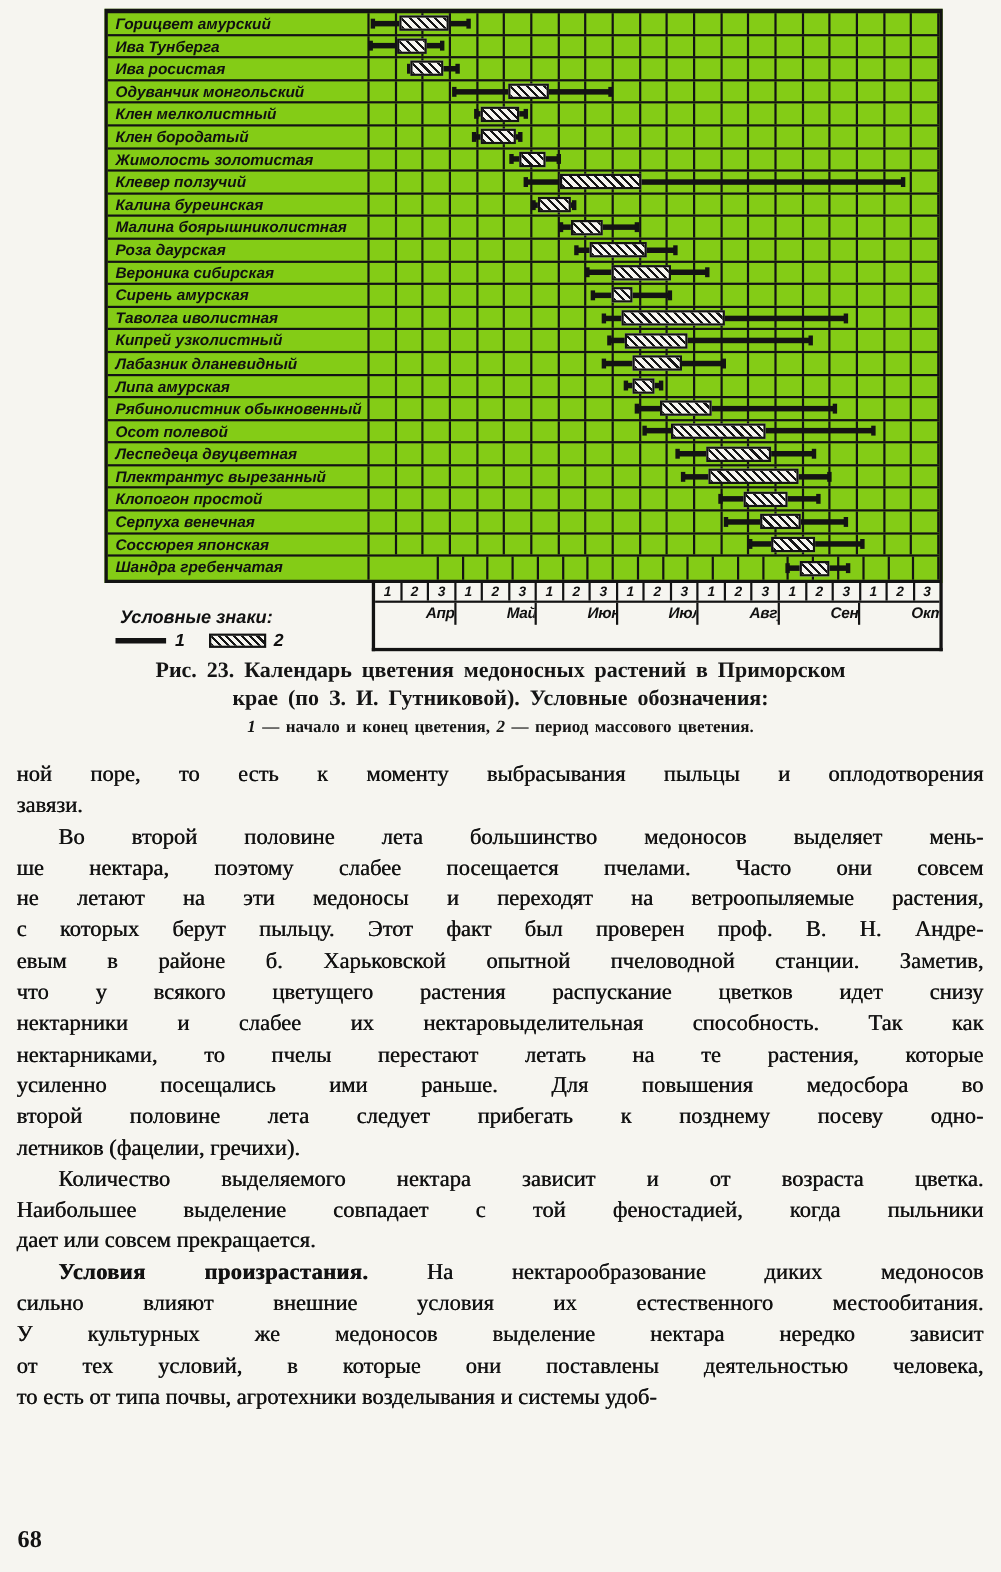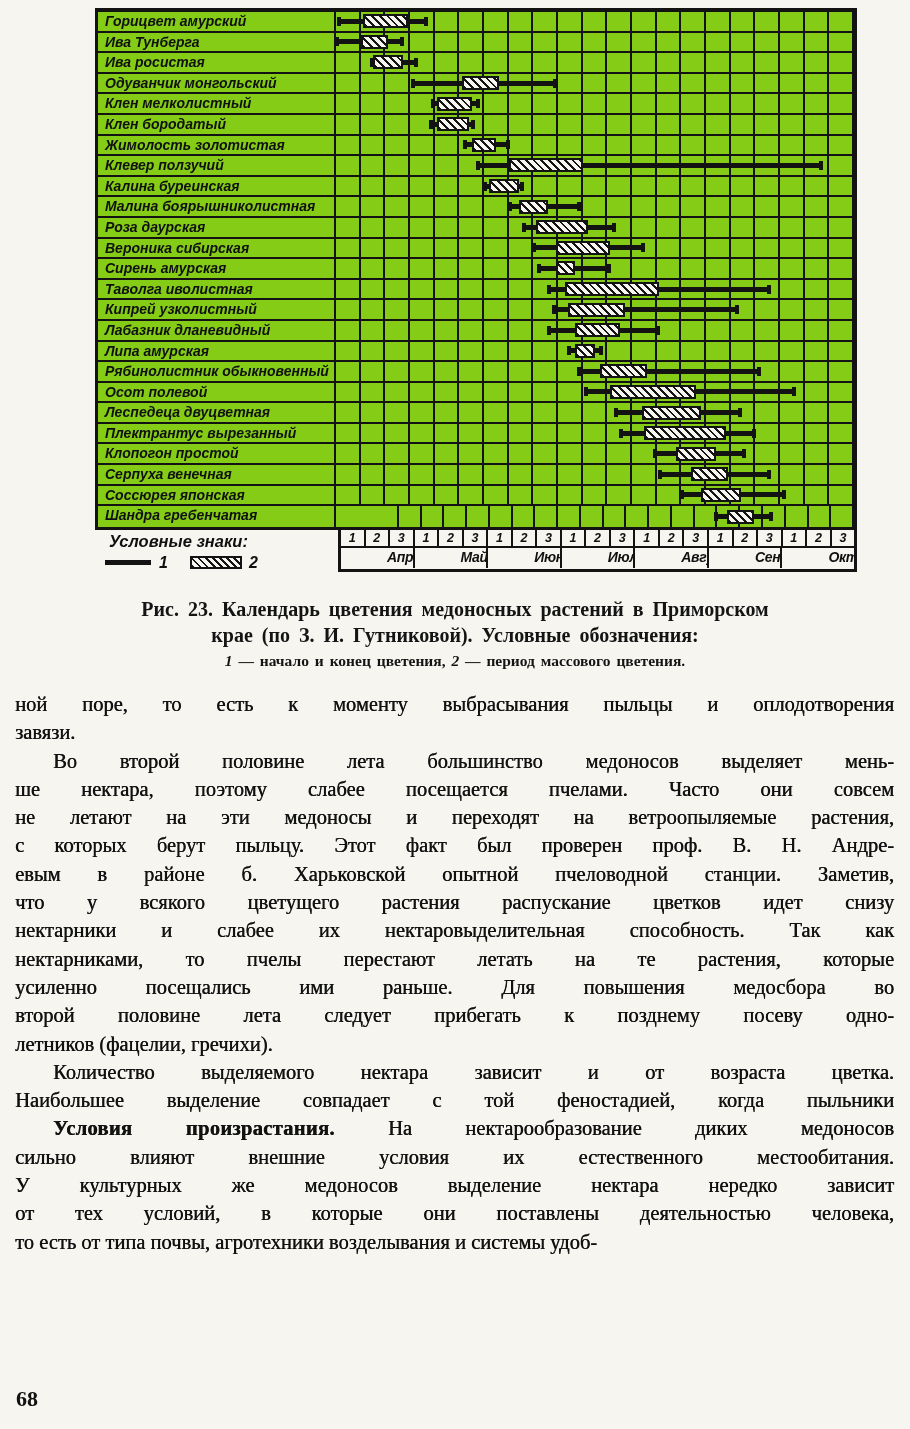--- a/index.html
+++ b/index.html
@@ -19,21 +19,21 @@
   .flower-line{position:absolute;top:50%;height:5px;margin-top:-2.5px;background:#131313;}
   .flower-line::before,.flower-line::after{content:"";position:absolute;top:-2px;width:4px;height:9px;background:#131313;}
   .flower-line::before{left:-1px;}
   .flower-line::after{right:-1px;}
   .mass-bar{position:absolute;top:50%;transform:translateY(-50%);height:14px;box-sizing:border-box;
     border:2px solid #131313;background-color:#f6f5f0;
     background-image:repeating-linear-gradient(45deg,#151515 0 2px,rgba(0,0,0,0) 2px 5.5px);}
   .chart-axis{display:flex;}
   .axis-left{width:243px;position:relative;}
   .legend-title{font-family:"Liberation Sans",sans-serif;font-style:italic;font-weight:bold;
-    font-size:16.5px;padding:2px 0 0 14px;color:#101010;}
+    font-size:16.5px;padding:2px 0 0 14px;color:#101010;margin-top:20px;}
   .legend-symbols{display:flex;align-items:center;padding:3px 0 0 10px;
     font-family:"Liberation Sans",sans-serif;font-style:italic;font-weight:bold;font-size:16px;color:#101010;}
   .leg-line{display:inline-block;width:46px;height:5px;background:#131313;margin-right:8px;}
   .leg-num{margin-right:22px;}
   .leg-bar{display:inline-block;width:52px;height:13px;box-sizing:border-box;border:2px solid #131313;
     background-image:repeating-linear-gradient(45deg,#151515 0 2px,rgba(0,0,0,0) 2px 5px);margin-right:7px;}
   .axis-right{width:519px;box-sizing:border-box;border:3px solid #131313;border-top:none;}
   .axis-decades{display:flex;height:16px;border-bottom:2px solid #131313;}
   .dec-cell{flex:1;box-sizing:border-box;border-right:2px solid #131313;text-align:center;
     font-family:"Liberation Sans",sans-serif;font-style:italic;font-weight:bold;font-size:12.5px;line-height:16px;color:#101010;}
@@ -835,20 +835,21 @@
       <div class="tline">что у всякого цветущего растения распускание цветков идет снизу</div>
       <div class="tline">нектарники и слабее их нектаровыделительная способность. Так как</div>
       <div class="tline">нектарниками, то пчелы перестают летать на те растения, которые</div>
       <div class="tline">усиленно посещались ими раньше. Для повышения медосбора во</div>
       <div class="tline">второй половине лета следует прибегать к позднему посеву одно-</div>
       <div class="tline last">летников (фацелии, гречихи).</div>
     </div>
     <div class="para">
       <div class="tline first">Количество выделяемого нектара зависит и от возраста цветка.</div>
       <div class="tline">Наибольшее выделение совпадает с той феностадией, когда пыльники</div>
+      <div class="tline last">дает или совсем прекращается.</div>
     </div>
     <div class="para">
       <div class="tline first"><b>Условия произрастания.</b> На нектарообразование диких медоносов</div>
       <div class="tline">сильно влияют внешние условия их естественного местообитания.</div>
       <div class="tline">У культурных же медоносов выделение нектара нередко зависит</div>
       <div class="tline">от тех условий, в которые они поставлены деятельностью человека,</div>
       <div class="tline last">то есть от типа почвы, агротехники возделывания и системы удоб-</div>
     </div>
   </div>
 

